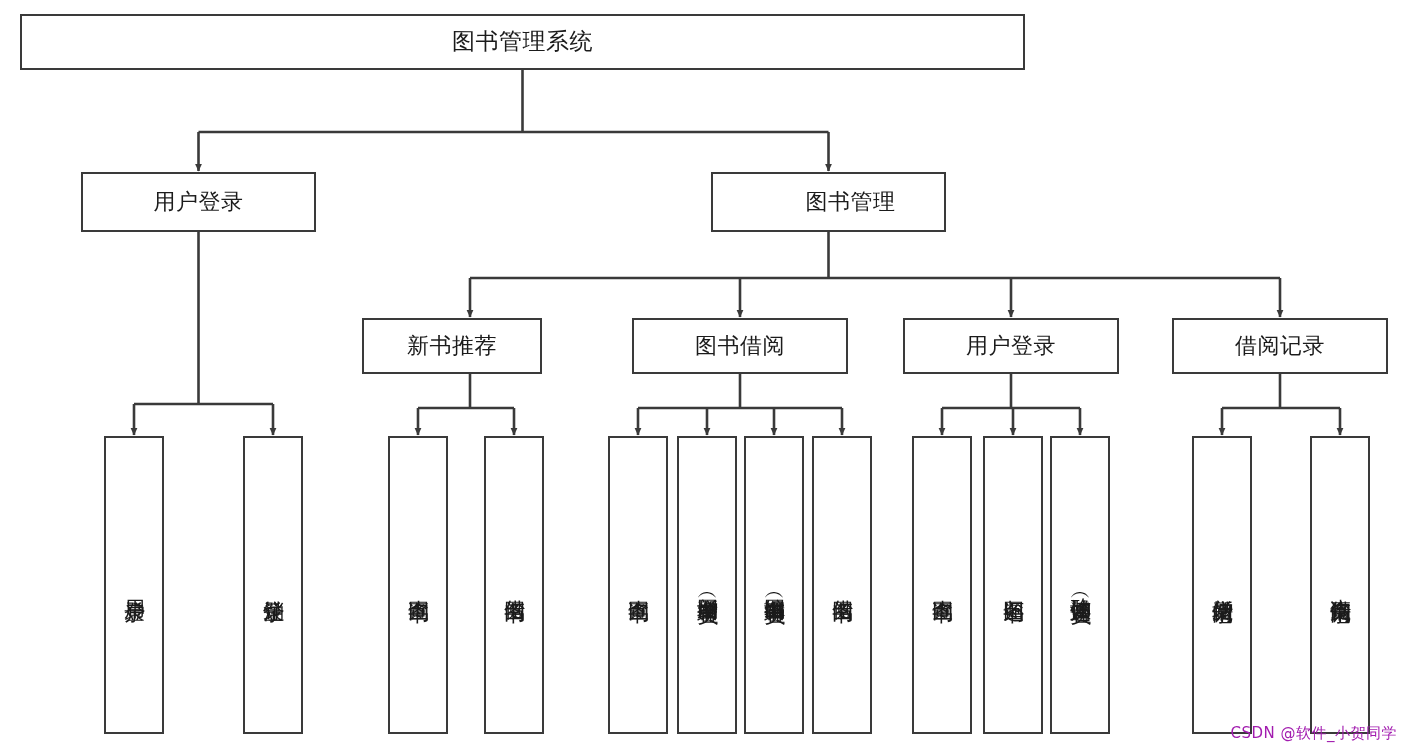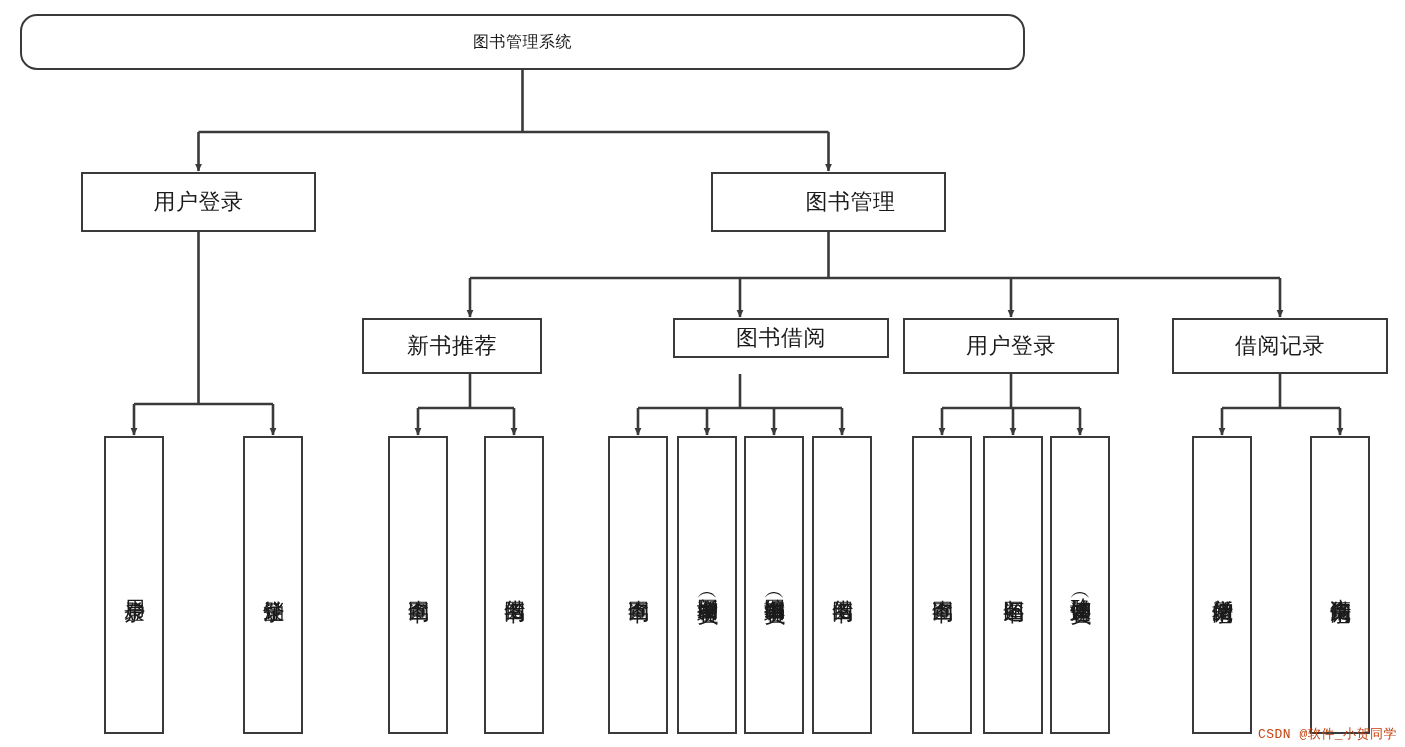--- a/index.html
+++ b/index.html
@@ -35,40 +35,38 @@
   .node-v {
     writing-mode: vertical-rl;
     text-orientation: upright;
     font-size: 21px;
     letter-spacing: 1px;
     padding: 4px 0;
     white-space: normal;
     text-align: center;
   }
   .root-node {
-    font-size: 16px;
-    border-radius: 17px;
+    font-size: 23px;
   }
   svg.edges {
     position: absolute;
     left: 0;
     top: 0;
     width: 1405px;
     height: 747px;
     pointer-events: none;
   }
   .watermark {
     position: absolute;
     right: 8px;
     bottom: 4px;
-    font-size: 13px;
-    color: #c2410c;
+    font-size: 15px;
+    color: #a21caf;
     letter-spacing: 0.5px;
     white-space: nowrap;
-    font-family: Liberation Mono, monospace;
   }
 </style>
 </head>
 <body>
 
 <div id="canvas">
 
   <svg class="edges" viewBox="0 0 1405 747" xmlns="http://www.w3.org/2000/svg">
     <defs>
       <marker id="arrowhead" markerWidth="9" markerHeight="9" refX="7.5" refY="3.6" orient="auto" markerUnits="userSpaceOnUse">
@@ -121,21 +119,21 @@
         <span>用户登录</span>
       </div>
       <div class="node node-h" style="left: 711px; top: 172px; width: 235px; height: 60px; padding-left: 44px;">
         <span>图书管理</span>
       </div>
     </div>
   <div id="level3-layer">
       <div class="node node-h" style="left: 362px; top: 318px; width: 180px; height: 56px;">
         <span>新书推荐</span>
       </div>
-      <div class="node node-h" style="left: 632px; top: 318px; width: 216px; height: 40px; margin-left: 41px;">
+      <div class="node node-h" style="left: 632px; top: 318px; width: 216px; height: 56px;">
         <span>图书借阅</span>
       </div>
       <div class="node node-h" style="left: 903px; top: 318px; width: 216px; height: 56px;">
         <span>用户登录</span>
       </div>
       <div class="node node-h" style="left: 1172px; top: 318px; width: 216px; height: 56px;">
         <span>借阅记录</span>
       </div>
     </div>
   <div id="leaf-layer">

